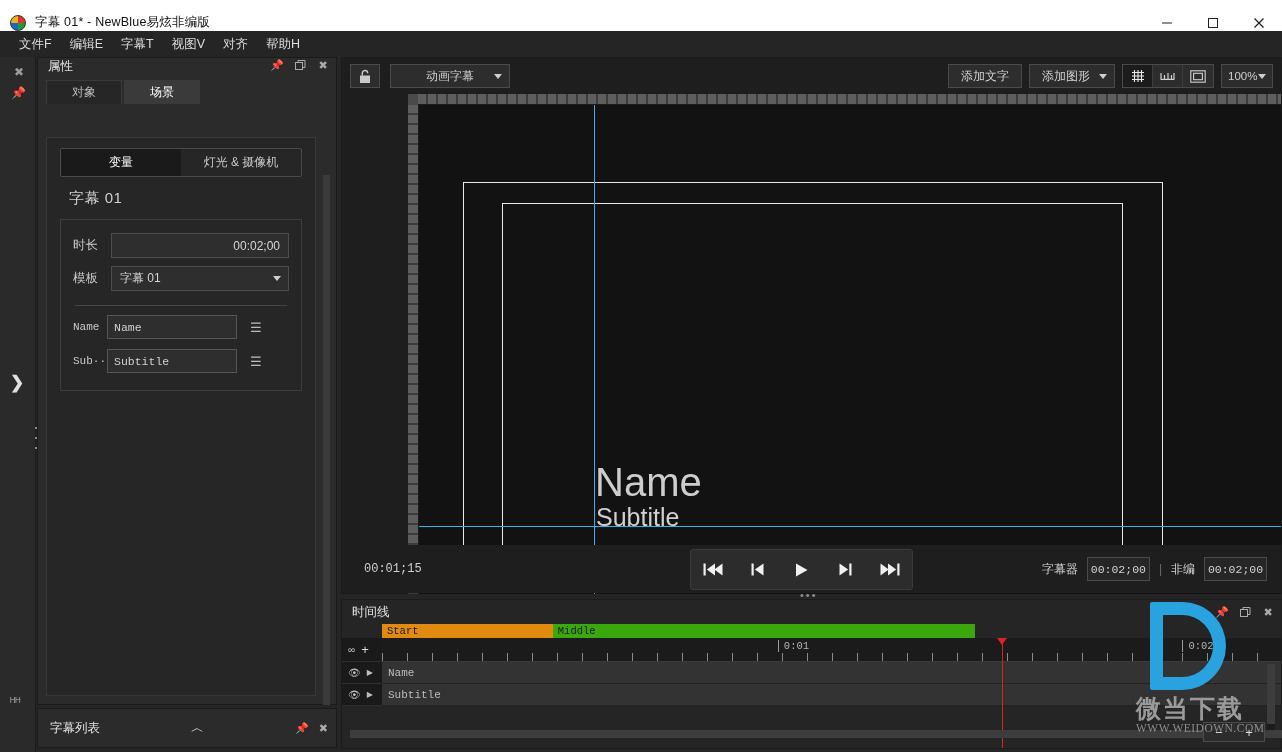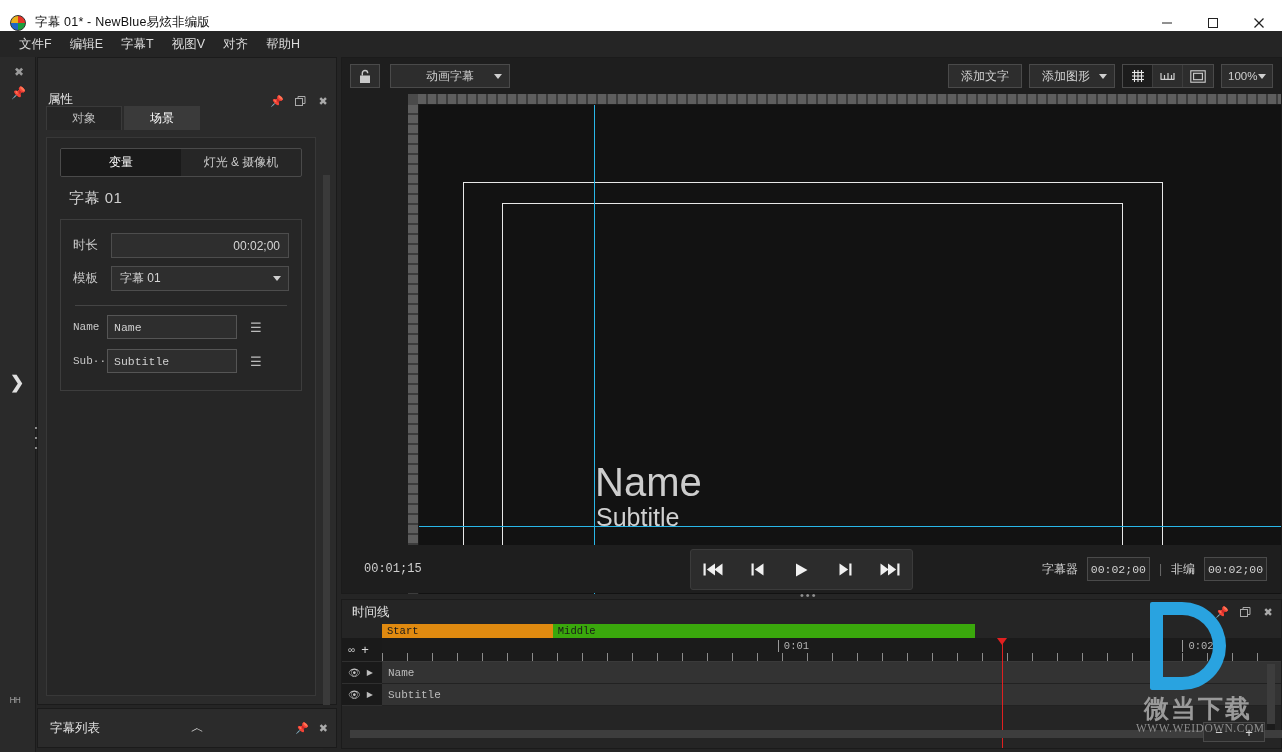--- a/index.html
+++ b/index.html
@@ -56,23 +56,22 @@
     display:flex; flex-direction:column; justify-content:space-between; align-items:center;
   }
   .rail-grip i { width:2px; height:2px; background:#8a8a8a; display:block; }
 
   
   .props {
     position:absolute; left:37px; top:57px; width:300px; height:648px;
     background:#2b2b2b; border:1px solid #1b1b1b;
   }
   .props-head {
-    height:24px; display:flex; align-items:flex-end; padding:0 6px 0 10px;
+    height:24px; display:flex; align-items:flex-start; padding:0 6px 0 10px;
     background:#2b2b2b;
-    margin-top:26px;
   }
   .props-title { font-size:12.5px; color:#e2e2e2; }
   .props-head-ico { margin-left:auto; display:flex; gap:9px; color:#aaa; font-size:11px; align-items:center; }
   .props-head-ico span { width:14px; height:14px; display:flex; align-items:center; justify-content:center; }
 
   .tabstrip { display:flex; padding-left:8px; height:22px; align-items:flex-end; }
   .tab {
     font-size:12px; padding:3px 25px 3px; border:1px solid #3a3a3a; border-bottom:none;
     background:#262626; color:#bdbdbd; margin-right:2px;
   }
@@ -266,21 +265,21 @@
   .zoomctl > div { flex:1; display:flex; align-items:center; justify-content:center; color:#ddd; font-size:13px; }
 
   
   .wm { position:absolute; right:8px; top:600px; width:150px; height:145px; pointer-events:none; }
   .wm-d {
     position:absolute; left:26px; top:2px; width:78px; height:88px;
   }
   .wm-d .bar { position:absolute; left:0; top:0; width:13px; height:88px; background:#29a3e0; border-radius:2px; }
   .wm-d .bowl { position:absolute; left:8px; top:0; width:68px; height:88px;
     border:13px solid #29a3e0; border-left:none; border-radius:0 44px 44px 0; }
-  .wm-cn { position:absolute; left:20px; top:92px; font-size:25px; color:#9a9a9a; font-weight:bold; letter-spacing:2px; }
+  .wm-cn { position:absolute; left:12px; top:92px; font-size:25px; color:#9a9a9a; font-weight:bold; letter-spacing:2px; }
   .wm-url { position:absolute; left:12px; top:122px; font-size:11.5px; color:#8d8d8d; font-family:"Liberation Serif", serif; letter-spacing:.5px; }
 </style>
 </head>
 <body>
 
 <div class="app">
 
   <div class="titlebar">
     <div class="app-logo"></div>
     <div class="title-text">字幕 01* - NewBlue易炫非编版</div>

